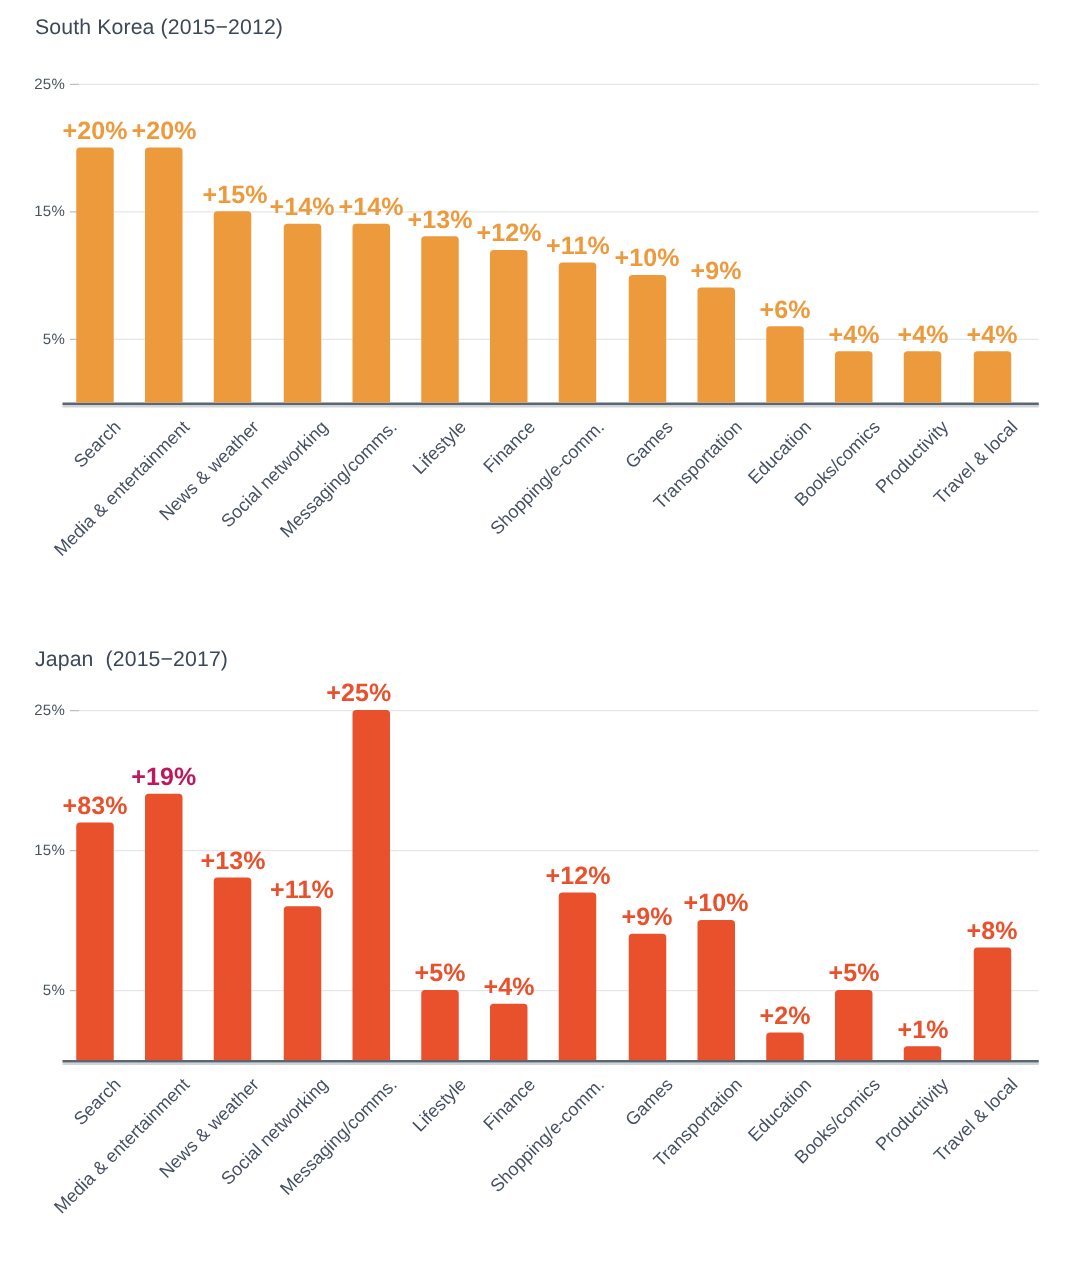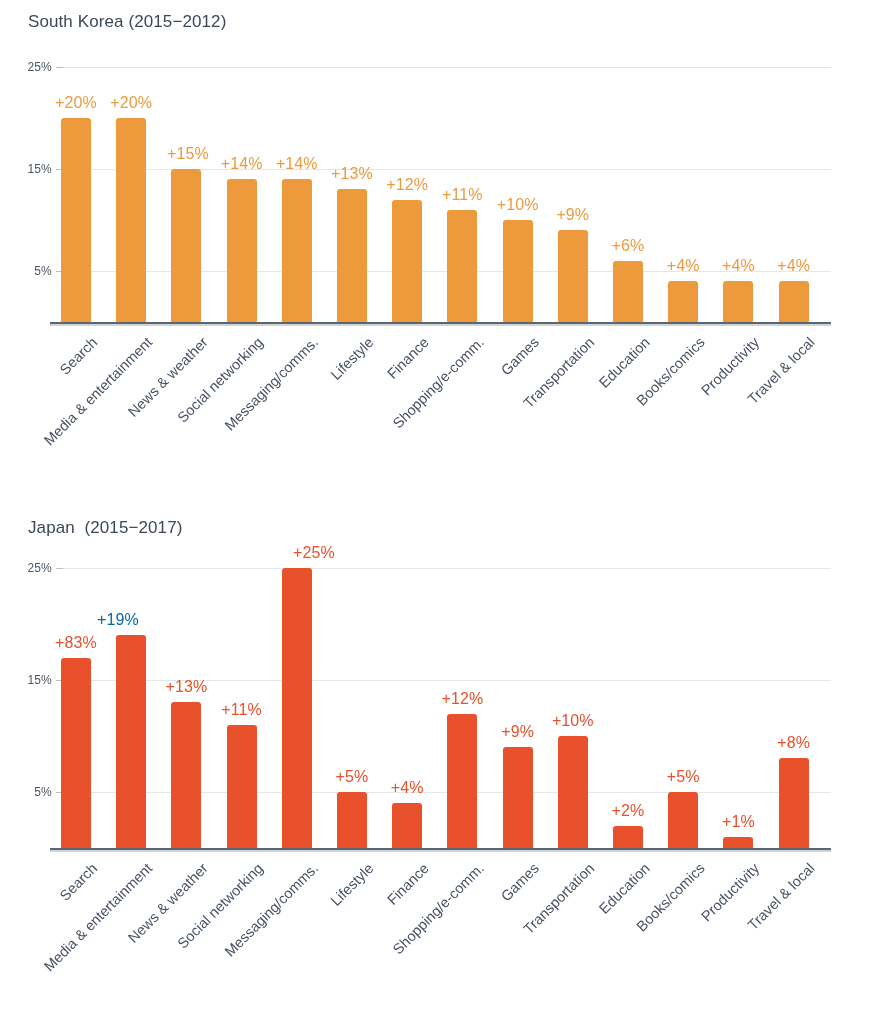--- a/index.html
+++ b/index.html
@@ -83,22 +83,22 @@
   }
 
   .bar {
     position: absolute;
     width: 30px;
     border-radius: 3px 3px 0 0;
   }
 
   .bar-value {
     position: absolute;
-    font-size: 16px;
-    font-weight: normal;
+    font-size: 20px;
+    font-weight: bold;
     white-space: nowrap;
     transform: translateX(-50%);
     letter-spacing: 0.1px;
   }
   .cat-label-wrap {
     position: absolute;
     height: 0;
     width: 0;
   }
   .cat-label-inner {
@@ -215,36 +215,36 @@
       <div class="tickmark" style="top: 50px;"></div>
       <div class="axis-label" style="top: 50px;">25%</div>
       <div class="baseline-shadow" style="top: 332px;"></div>
       <div class="baseline" style="top: 330px;"></div>
       <div class="bar" title="Search +17%" style="left: 61px; top: 139.6px; height: 190.4px; background: rgb(232, 81, 43);"></div>
       <div class="bar-value" style="left: 76px; top: 115.6px; color: rgb(232, 81, 43);">+83%</div>
       <div class="cat-label-wrap" style="left: 89px; top: 342px;">
         <div class="cat-label-inner">Search</div>
       </div>
       <div class="bar" title="Media &amp; entertainment +19%" style="left: 116.2px; top: 117.2px; height: 212.8px; background: rgb(232, 81, 43);"></div>
-      <div class="bar-value" style="left: 118px; top: 93.2px; color: #0369a1;">+19%</div>
+      <div class="bar-value" style="left: 131px; top: 93.2px; color: #be185d;">+19%</div>
       <div class="cat-label-wrap" style="left: 144.2px; top: 342px;">
         <div class="cat-label-inner">Media &amp; entertainment</div>
       </div>
       <div class="bar" title="News &amp; weather +13%" style="left: 171.4px; top: 184.4px; height: 145.6px; background: rgb(232, 81, 43);"></div>
       <div class="bar-value" style="left: 186.4px; top: 160.4px; color: rgb(232, 81, 43);">+13%</div>
       <div class="cat-label-wrap" style="left: 199.4px; top: 342px;">
         <div class="cat-label-inner">News &amp; weather</div>
       </div>
       <div class="bar" title="Social networking +11%" style="left: 226.6px; top: 206.8px; height: 123.2px; background: rgb(232, 81, 43);"></div>
       <div class="bar-value" style="left: 241.6px; top: 182.8px; color: rgb(232, 81, 43);">+11%</div>
       <div class="cat-label-wrap" style="left: 254.6px; top: 342px;">
         <div class="cat-label-inner">Social networking</div>
       </div>
       <div class="bar" title="Messaging/comms. +25%" style="left: 281.8px; top: 50px; height: 280px; background: rgb(232, 81, 43);"></div>
-      <div class="bar-value" style="left: 314px; top: 26px; color: rgb(232, 81, 43);">+25%</div>
+      <div class="bar-value" style="left: 287px; top: 26px; color: rgb(232, 81, 43);">+25%</div>
       <div class="cat-label-wrap" style="left: 309.8px; top: 342px;">
         <div class="cat-label-inner">Messaging/comms.</div>
       </div>
       <div class="bar" title="Lifestyle +5%" style="left: 337px; top: 274px; height: 56px; background: rgb(232, 81, 43);"></div>
       <div class="bar-value" style="left: 352px; top: 250px; color: rgb(232, 81, 43);">+5%</div>
       <div class="cat-label-wrap" style="left: 365px; top: 342px;">
         <div class="cat-label-inner">Lifestyle</div>
       </div>
       <div class="bar" title="Finance +4%" style="left: 392.2px; top: 285.2px; height: 44.8px; background: rgb(232, 81, 43);"></div>
       <div class="bar-value" style="left: 407.2px; top: 261.2px; color: rgb(232, 81, 43);">+4%</div>

